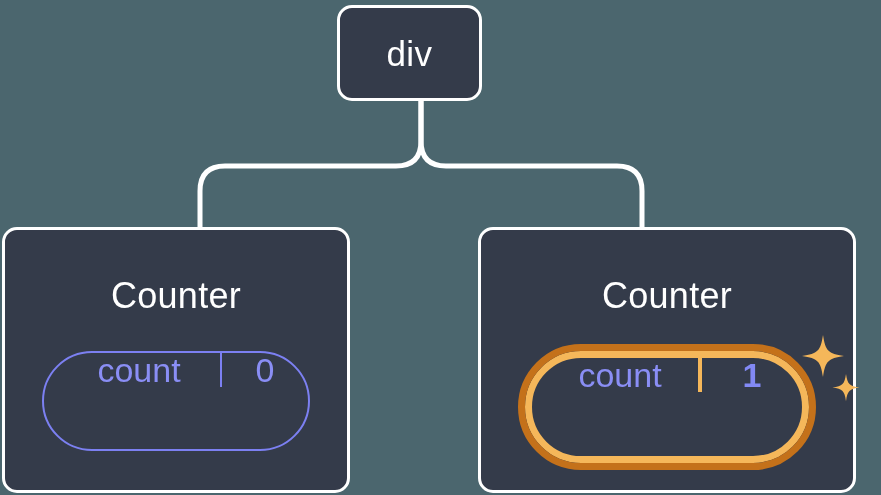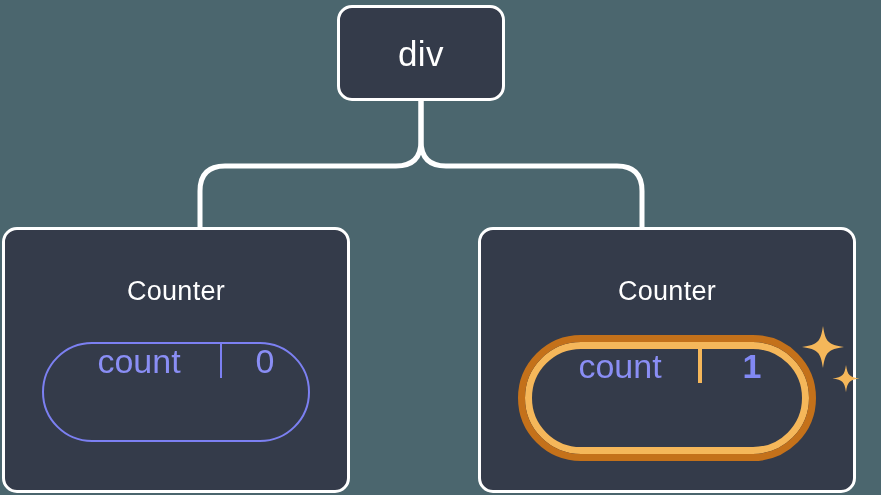--- a/index.html
+++ b/index.html
@@ -37,21 +37,21 @@
     position: absolute;
     box-sizing: border-box;
     background: #343b4a;
     border: 3px solid #ffffff;
     border-radius: 15px;
   }
 
   .node-root {
     left: 337px;
     top: 5px;
-    width: 168px;
+    width: 145px;
     height: 96px;
     display: flex;
     align-items: center;
     justify-content: center;
   }
 
   .node-root-label {
     color: #ffffff;
     font-size: 35px;
     letter-spacing: 0.5px;
@@ -65,21 +65,21 @@
     display: flex;
     flex-direction: column;
     align-items: center;
   }
 
   .node-child-left  { left: 2px; }
   .node-child-right { left: 478px; width: 378px; }
 
   .node-title {
     color: #ffffff;
-    font-size: 27px;
+    font-size: 36px;
     line-height: 1;
     margin-top: 48px;
     letter-spacing: 0.3px;
   }
 
   
   .pill-wrap {
     position: relative;
     margin-top: 37px;
     display: flex;

